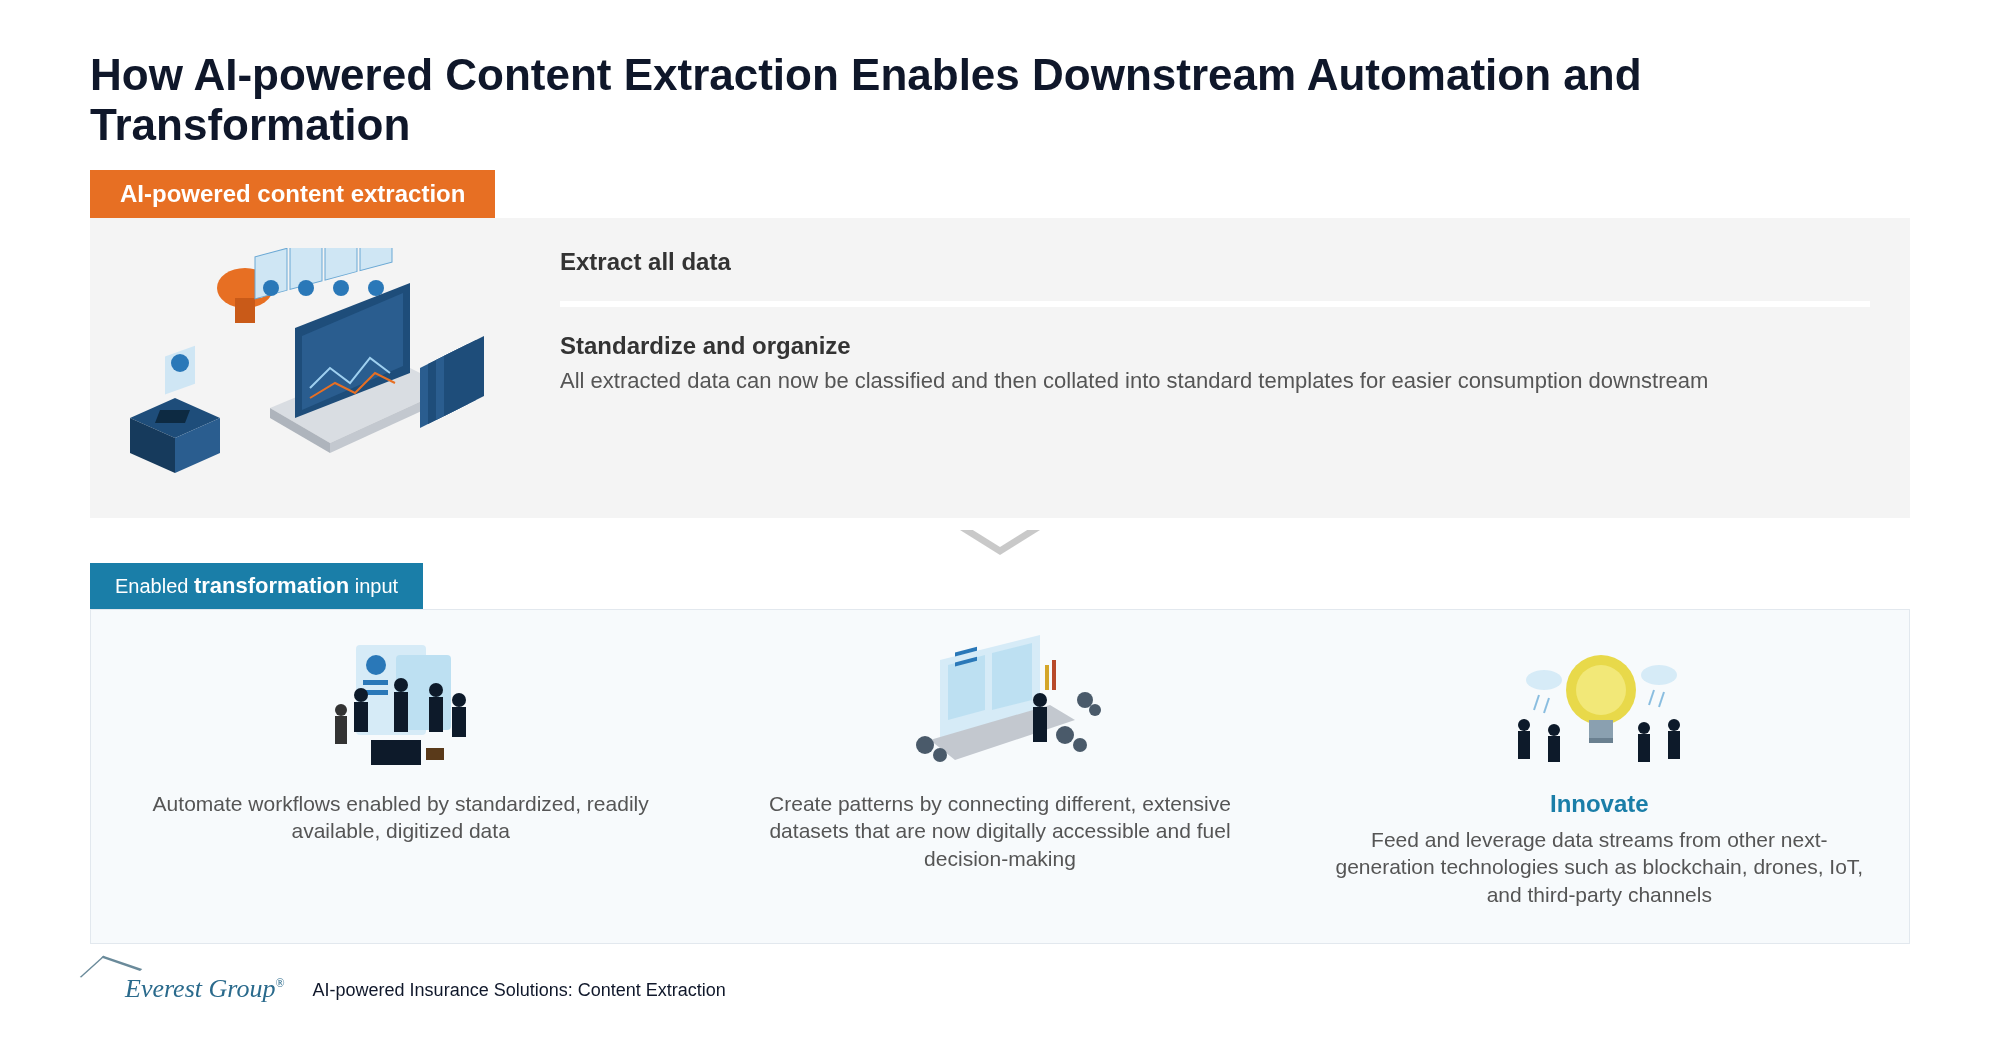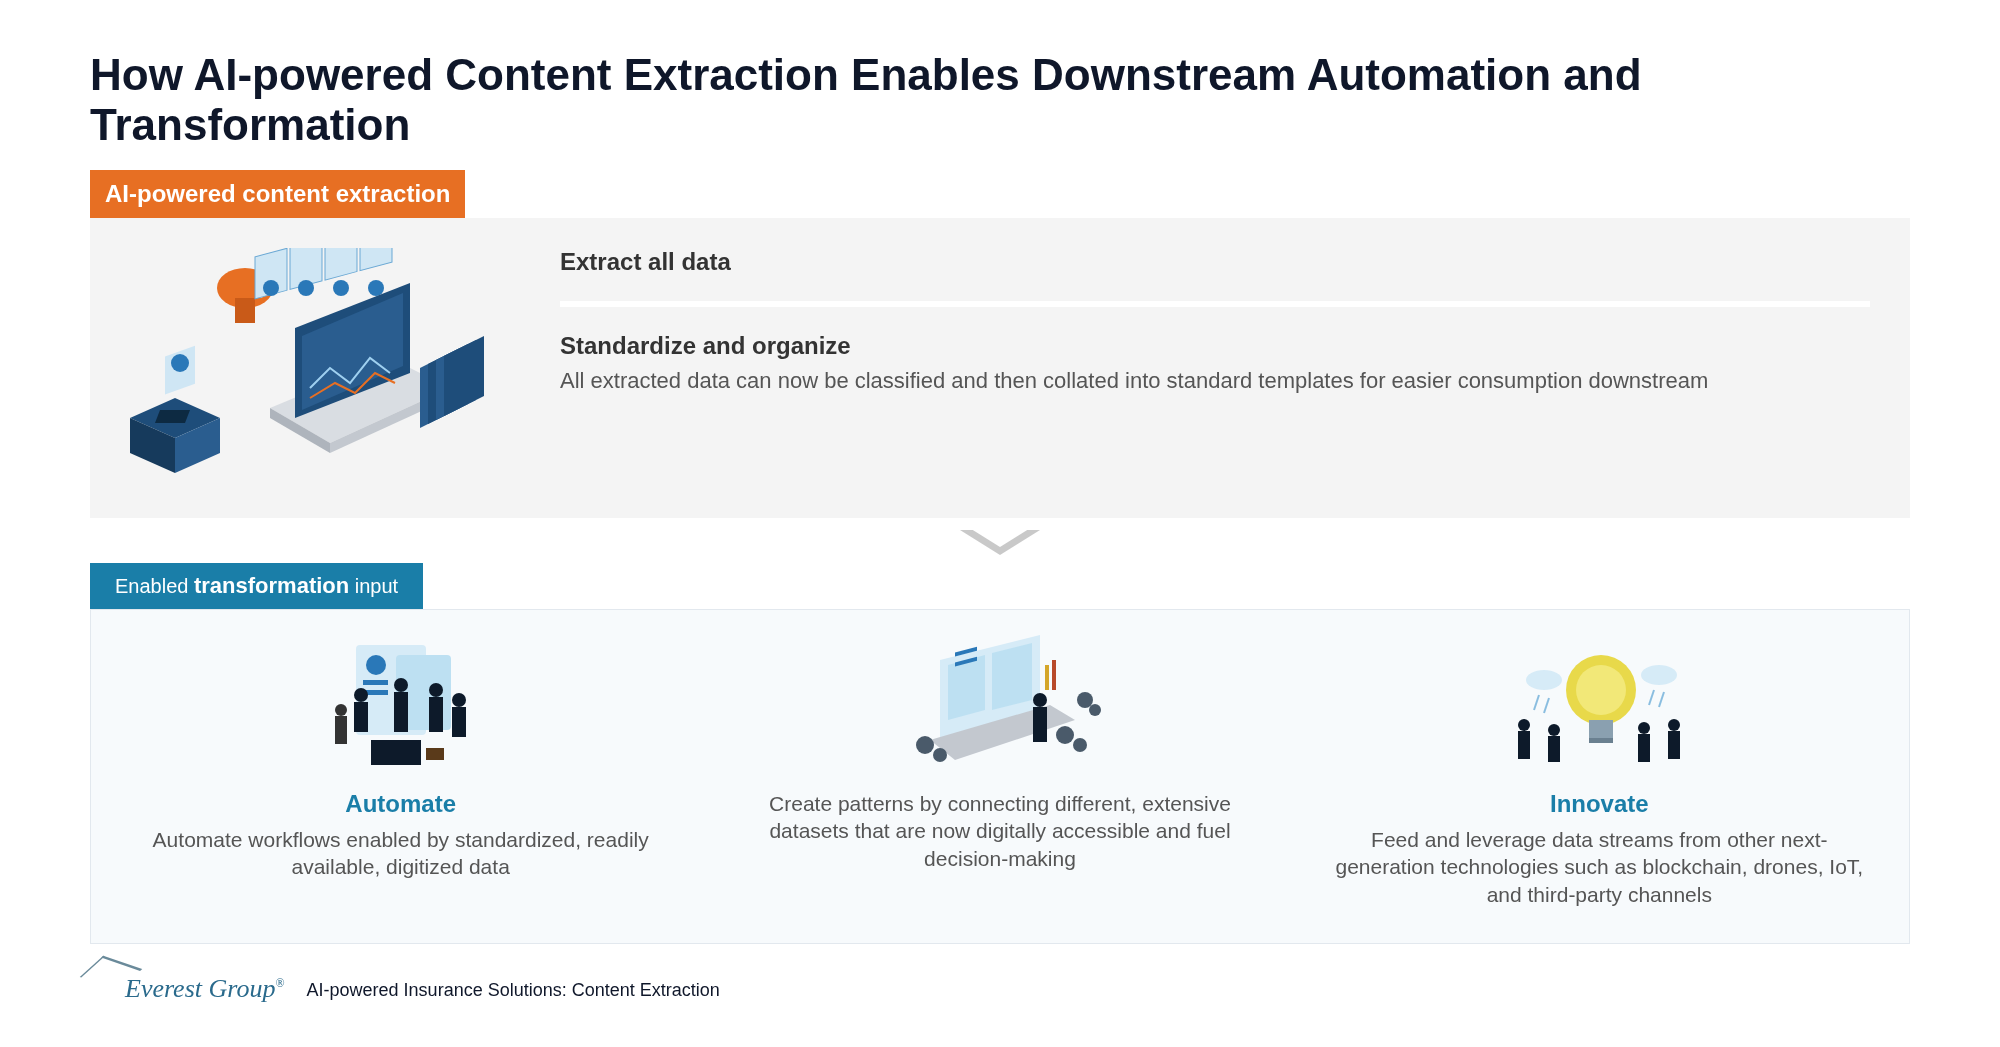--- a/index.html
+++ b/index.html
@@ -17,21 +17,21 @@
     font-weight: 700;
     color: #0f172a;
     margin-bottom: 20px;
   }
   .orange-tag {
     display: inline-block;
     background: #e76f23;
     color: #fff;
     font-size: 24px;
     font-weight: 700;
-    padding: 10px 15px;
+    padding: 10px 30px;
   }
   .section-top {
     background: #f4f4f4;
     display: flex;
     align-items: flex-start;
     padding: 30px 40px 30px 30px;
     gap: 60px;
   }
   .illus-left {
     width: 380px;
@@ -91,21 +91,21 @@
   .lever-desc {
     font-size: 21px;
     color: #555;
     line-height: 1.3;
     padding: 0 10px;
   }
   .footer {
     margin-top: 30px;
     display: flex;
     align-items: flex-end;
-    gap: 22px;
+    gap: 28px;
   }
   .logo {
     font-family: Georgia, serif;
     font-style: italic;
     font-size: 26px;
     color: #2a6a8c;
     position: relative;
     padding-left: 35px;
   }
   .logo::before {
@@ -244,21 +244,20 @@
               <rect x="151" y="77" width="14" height="30"></rect>
           </g>
           <g fill="#333">
             <circle cx="40" cy="80" r="6"></circle>
               <rect x="34" y="86" width="12" height="28"></rect>
           </g>
           <rect x="70" y="110" width="50" height="25" fill="#0d1a2a"></rect>
           <rect x="125" y="118" width="18" height="12" fill="#5a3a1a"></rect>
         </svg>
       </div>
-      <div class="lever-title">Automate</div>
       <div class="lever-desc">Automate workflows enabled by standardized, readily available, digitized data</div>
     </div>
 
     <div class="lever">
       <div class="lever-illus">
         <svg viewBox="0 0 220 150" width="220" height="150">
           <polygon points="50,30 150,5 150,85 50,110" fill="#d6ebf7"></polygon>
           <polygon points="58,35 95,25 95,80 58,90" fill="#bde0f2"></polygon>
           <polygon points="102,23 142,13 142,70 102,80" fill="#bde0f2"></polygon>
           <rect x="65" y="40" width="22" height="4" fill="#2a78b8" transform="skewY(-15)"></rect>

